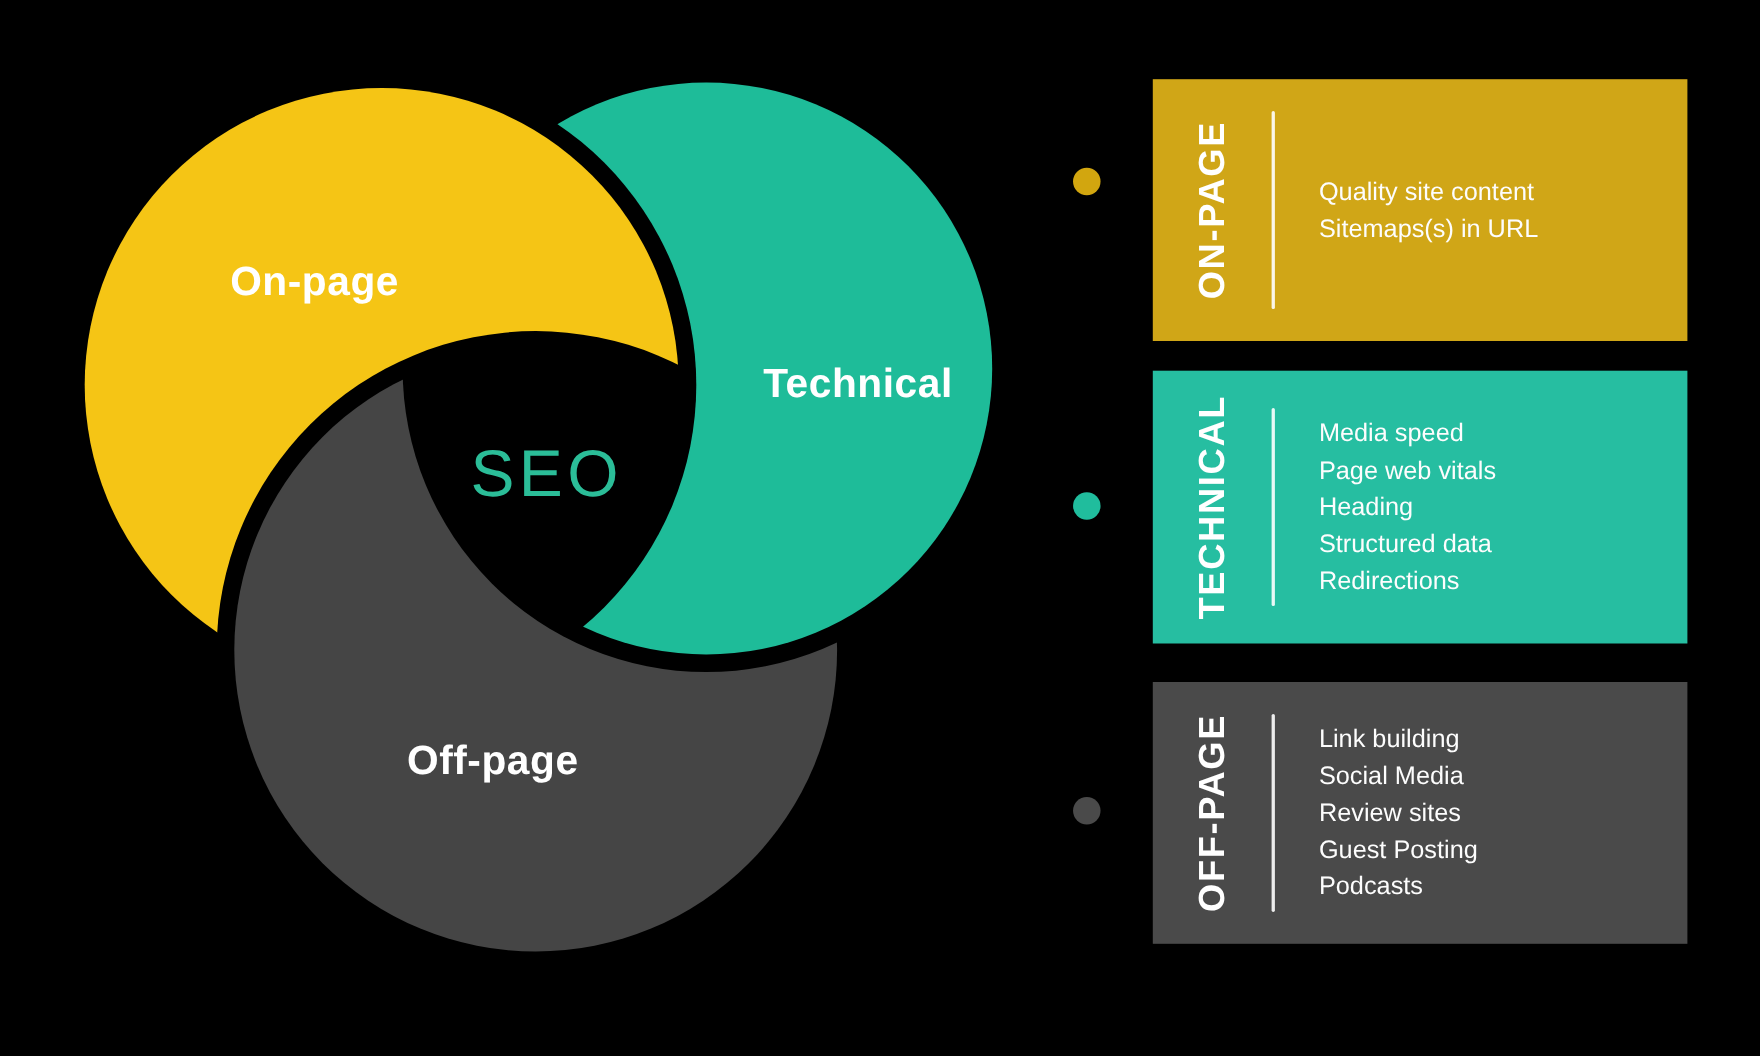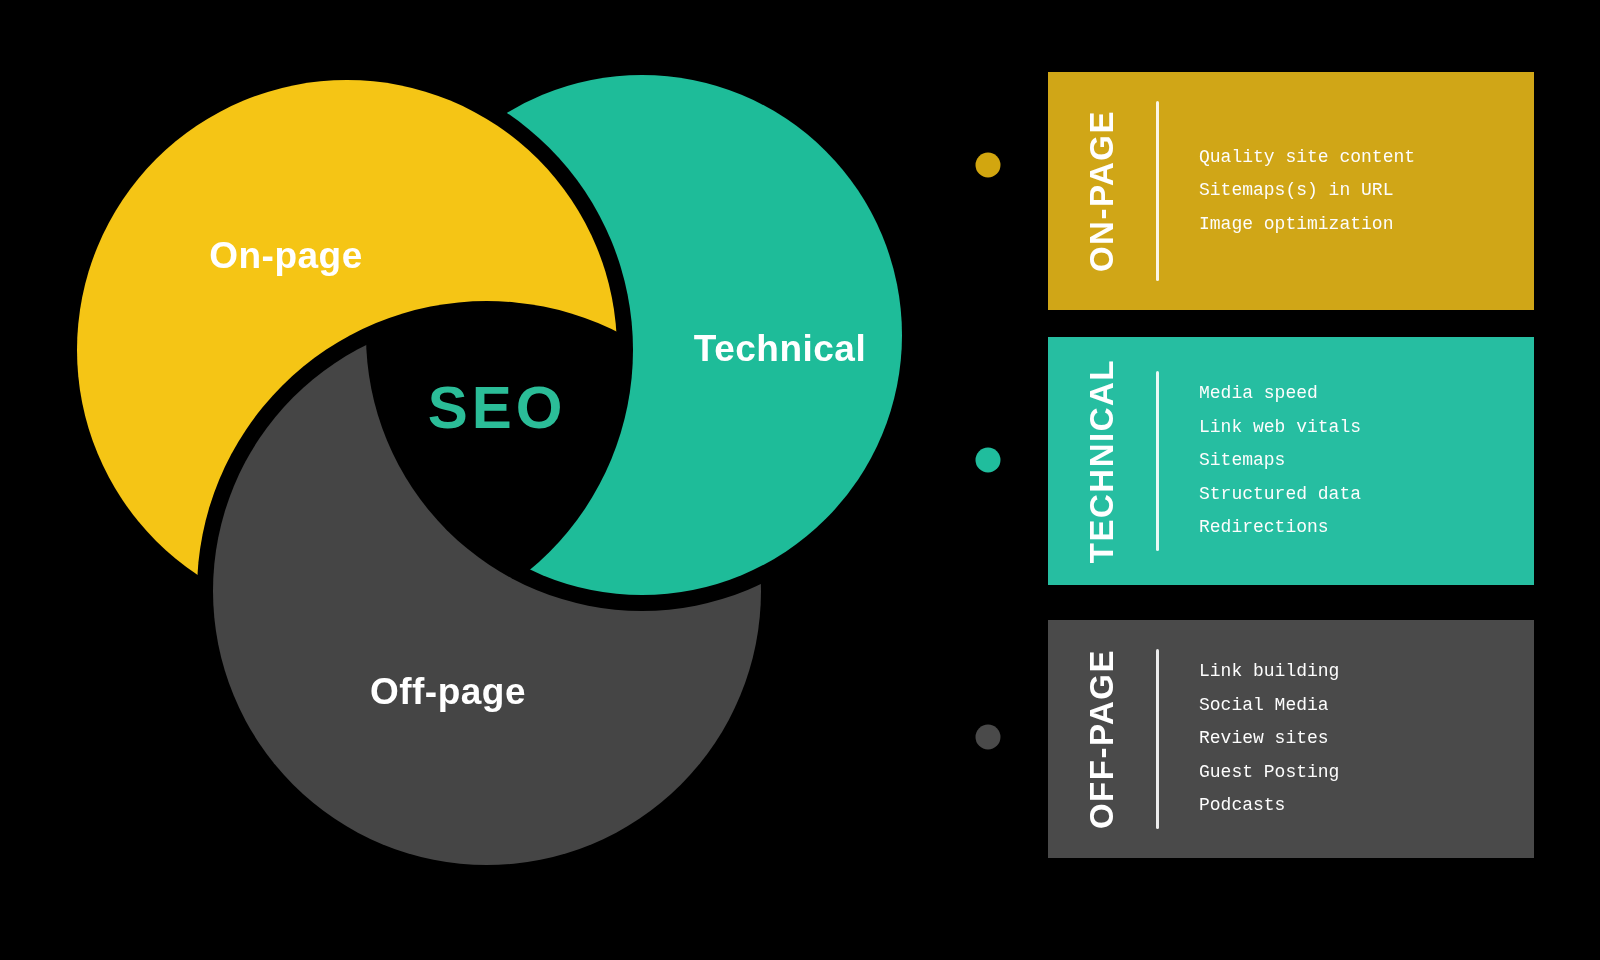--- a/index.html
+++ b/index.html
@@ -72,25 +72,24 @@
     white-space: nowrap;
   }
   .vline {
     flex: 0 0 3px;
     height: 180px;
     background: rgba(255, 255, 255, 0.9);
     border-radius: 2px;
   }
   .items {
     margin-left: 40px;
-    font-size: 18px;
+    font-size: 23px;
     line-height: 33.5px;
     font-weight: 400;
     color: #fdfdfd;
-    font-family: Liberation Mono, monospace;
   }
   .item { white-space: nowrap; }
 </style>
 </head>
 <body>
 
 <div class="canvas">
 
   <svg class="venn" width="1600" height="960" viewBox="0 0 1600 960">
     <defs>
@@ -108,47 +107,46 @@
       </mask>
     </defs>
     <circle cx="347" cy="350" r="270" mask="url(#cutYellow)" fill="#F5C515"></circle>
     <circle cx="642" cy="335" r="260" mask="url(#cutTeal)" fill="#1EBC99"></circle>
     <circle cx="487" cy="591" r="274" mask="url(#cutDark)" fill="#454545"></circle>
   </svg>
 
   <div class="circle-label" style="left:286px; top:256px">On-page</div>
   <div class="circle-label" style="left:780px; top:349px">Technical</div>
   <div class="circle-label" style="left:448px; top:692px">Off-page</div>
-  <div class="seo-label" style="left: 497px; top: 407px; color: rgb(43, 189, 152); font-weight: bold;">SEO</div>
+  <div class="seo-label" style="left: 497px; top: 430px; color: rgb(43, 189, 152);">SEO</div>
 
   <div class="dot" style="left: 988px; top: 165px; background-color: rgb(210, 166, 15);"></div>
   <div class="dot" style="left: 988px; top: 460px; background-color: rgb(32, 189, 157);"></div>
   <div class="dot" style="left: 988px; top: 737px; background-color: rgb(74, 74, 74);"></div>
 
   <div class="card card-1" style="background-color: rgb(208, 166, 23);">
     <div class="vtitle-wrap">
       <span class="vtitle">ON-PAGE</span>
     </div>
     <div class="vline"></div>
     <div class="items">
       <div class="item">Quality site content</div>
       <div class="item">Sitemaps(s) in URL</div>
-      <div class="item">Image optimization</div>
     </div>
   </div>
 
   <div class="card card-2" style="background-color: rgb(38, 190, 161);">
     <div class="vtitle-wrap">
       <span class="vtitle">TECHNICAL</span>
     </div>
     <div class="vline"></div>
     <div class="items">
       <div class="item">Media speed</div>
-      <div class="item">Link web vitals</div>
-      <div class="item">Sitemaps</div>
+      <div class="item">Page web vitals</div>
+      <div class="item">Heading</div>
       <div class="item">Structured data</div>
       <div class="item">Redirections</div>
     </div>
   </div>
 
   <div class="card card-3" style="background-color: rgb(74, 74, 74);">
     <div class="vtitle-wrap">
       <span class="vtitle">OFF-PAGE</span>
     </div>
     <div class="vline"></div>

